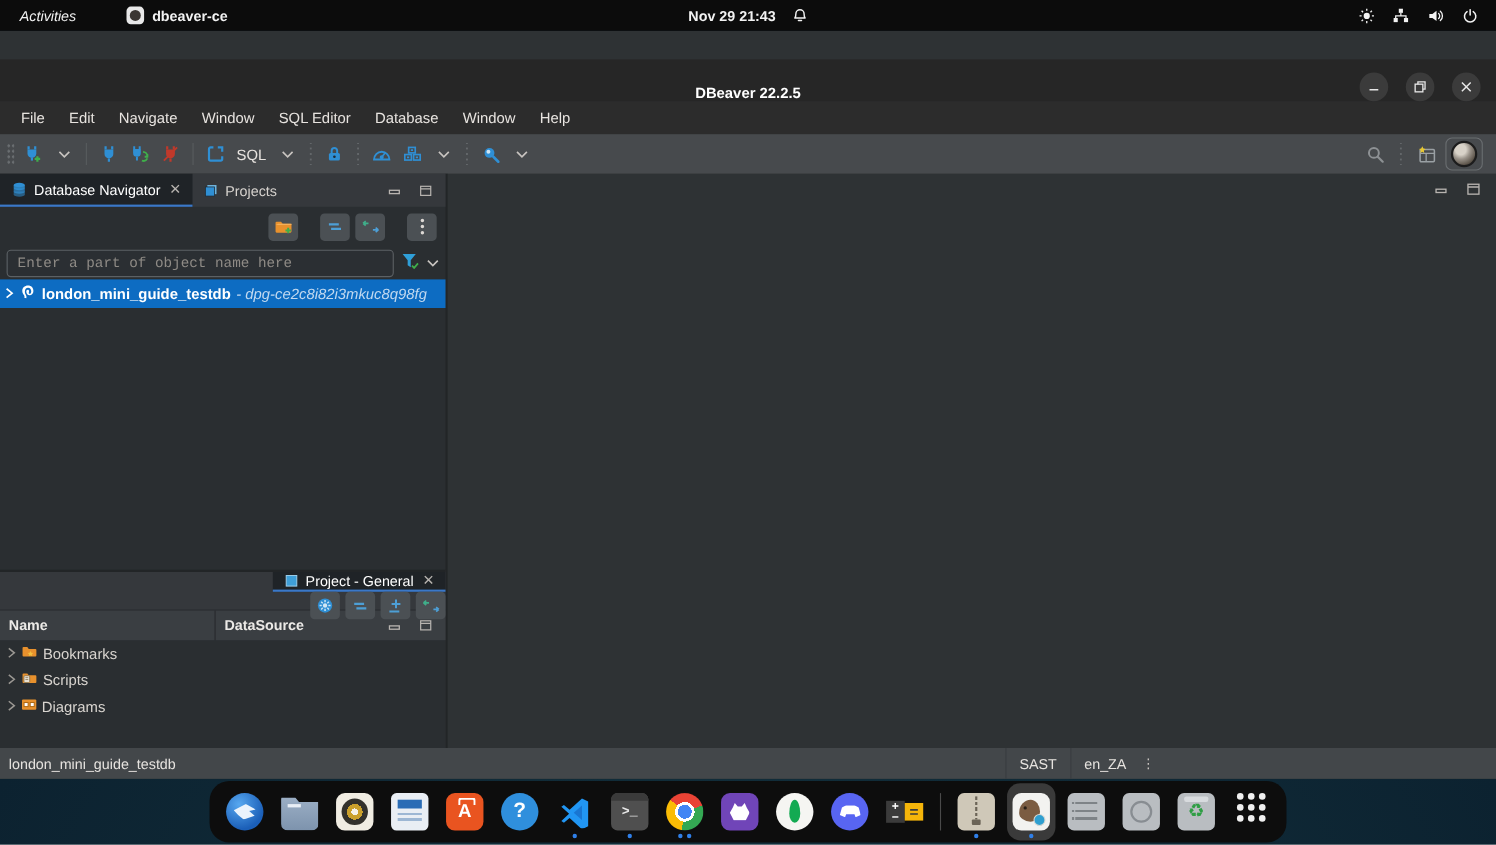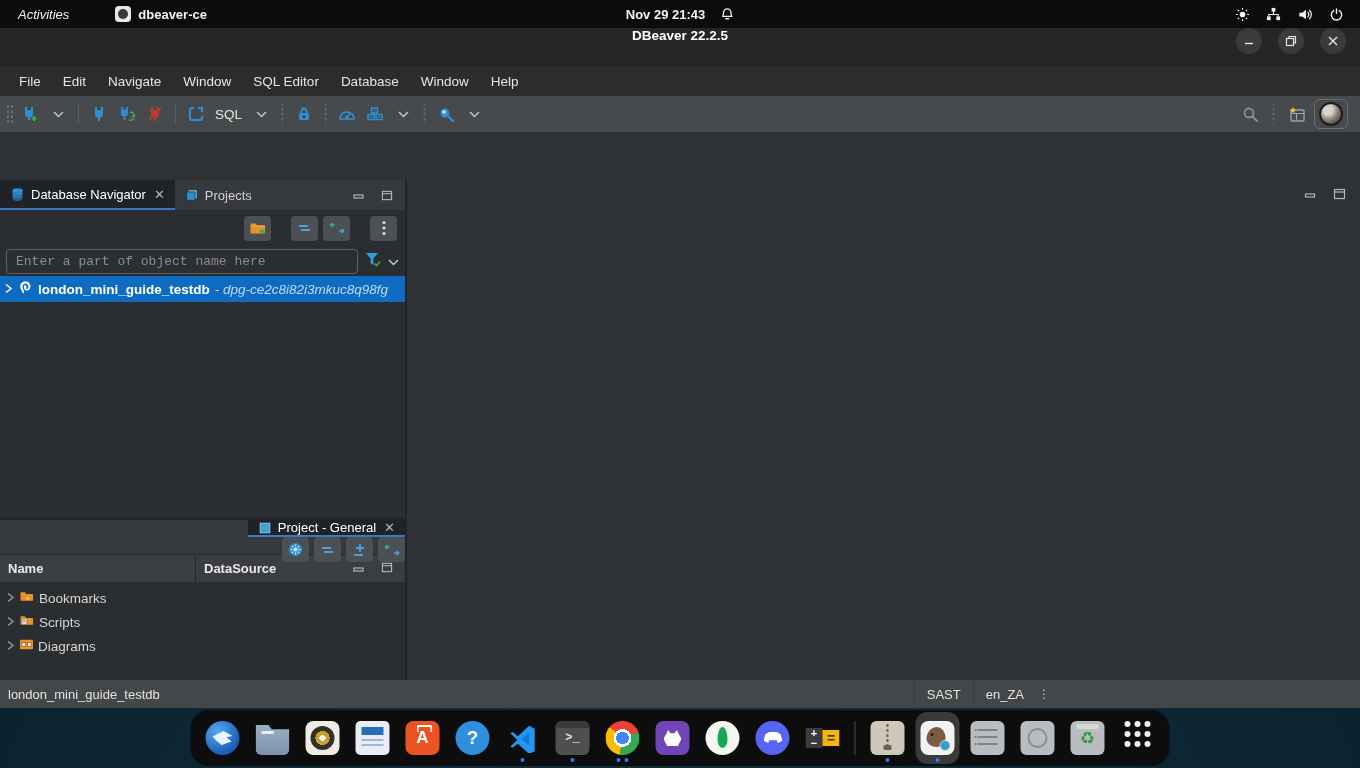--- a/index.html
+++ b/index.html
@@ -17,21 +17,21 @@
   .mini-app-ico::after { content:""; position:absolute; left:3px; top:3px; width:10px; height:10px;
     border-radius:50%; background:#3a3632; }
   .topbar .clock-wrap { position:absolute; left:50%; transform:translateX(-50%); display:flex; align-items:center; gap:14px; font-weight:bold; }
   .topbar .tray { margin-left:auto; display:flex; align-items:center; gap:16px; padding-right:16px; }
   .topbar svg { display:block; }
 
   
   .window { position:absolute; top:28px; left:0; width:1360px; height:680px; background:#2e3234;
     display:flex; flex-direction:column; }
 
-  .titlebar { height:38px; background:#262626; display:flex; align-items:flex-start; position:relative; flex:none; }
+  .titlebar { height:38px; background:#262626; display:flex; align-items:flex-end; position:relative; flex:none;margin-top:26px; }
   .titlebar .title { position:absolute; left:50%; transform:translateX(-50%); color:#ffffff; font-weight:bold; font-size:13.5px; }
   .winbtns { margin-left:auto; display:flex; gap:16px; padding-right:14px; }
   .winbtn { width:26px; height:26px; border-radius:50%; background:#3b3b3b; color:#e6e6e6;
     display:flex; align-items:center; justify-content:center; font-size:13px; cursor:pointer; }
   .winbtn svg { display:block; }
 
   .menubar { height:30px; background:#2c2c2c; display:flex; align-items:center; padding-left:8px; flex:none; }
   .menu-item { color:#e8e4e0; font-size:13.5px; padding:0 11px; height:100%; display:flex; align-items:center; cursor:default; }
 
   
@@ -45,21 +45,21 @@
     background-image: radial-gradient(#64686b 1px, transparent 1.2px); background-size:5px 5px; background-position:center; background-repeat:repeat-y; }
   .tb-label { color:#e8e4e0; font-size:13.5px; padding:0 4px; }
   .chev { display:block; }
   .toolbar-right { margin-left:auto; display:flex; align-items:center; gap:4px; padding-right:8px; }
   .avatar-wrap { width:34px; height:30px; border:1px solid #6a6e71; border-radius:6px;
     display:flex; align-items:center; justify-content:center; }
   .avatar { width:24px; height:24px; border-radius:50%; border:2px solid #1c1c1c;
     background: radial-gradient(circle at 35% 30%, #d8d2c8 0 25%, #9a938a 45%, #5a5248 75%, #3a342c 100%); }
 
   
-  .body { flex:1; display:flex; min-height:0;margin-top:48px; }
+  .body { flex:1; display:flex; min-height:0; }
   .left-col { width:407px; flex:none; display:flex; flex-direction:column; background:#2a2e31; border-right:2px solid #222527; }
   .main-area { flex:1; background:#2e3234; position:relative; }
   .main-minmax { position:absolute; top:8px; right:14px; display:flex; gap:16px; }
 
   .tabstrip { height:30px; background:#35383c; display:flex; align-items:flex-end; flex:none; position:relative; }
   .tab { height:30px; display:flex; align-items:center; gap:6px; padding:0 10px; font-size:13px; color:#d6d2ce; cursor:pointer; }
   .tab.active { background:#1f2327; color:#fff; border-bottom:2px solid #3b78c8; }
   .tab .closex { color:#b8b4b0; font-size:13px; margin-left:2px; }
   .strip-minmax { margin-left:auto; display:flex; gap:16px; padding:0 12px; align-items:center; height:100%; }
   .mm { cursor:pointer; display:flex; align-items:center; }
@@ -80,21 +80,21 @@
   .tree-row .node-desc { font-style:italic; color:#c2d9f0; white-space:nowrap; overflow:hidden; }
 
   
   .projects-panel { flex:none; height:162px; display:flex; flex-direction:column; border-top:2px solid #222527; background:#2a2e31; }
   .projects-panel .tabstrip { height:34px;flex-direction:column; }
   .inline-tools { display:flex; gap:5px; align-items:center; margin-left:60px; }
   .grid-header { height:28px; background:#3a3e42; display:flex; align-items:center; flex:none;
     font-size:13px; font-weight:bold; color:#eceae7; border-top:1px solid #26292c; }
   .grid-header .col-name { width:196px; padding-left:8px; border-right:1px solid #26292c; height:100%; display:flex; align-items:center; }
   .grid-header .col-ds { padding-left:8px; }
-  .prow { height:24px; display:flex; align-items:flex-end; gap:4px; padding-left:6px; font-size:13.5px; color:#d8d4cf; cursor:pointer; }
+  .prow { height:24px; display:flex; align-items:center; gap:4px; padding-left:6px; font-size:13.5px; color:#d8d4cf; cursor:pointer; }
 
   
   .statusbar { height:28px; background:#43474a; display:flex; align-items:center; font-size:13px; color:#e6e3df; flex:none; }
   .statusbar .sb-left { padding-left:8px; }
   .sb-right { margin-left:auto; display:flex; align-items:center; height:100%; margin-right:310px; }
   .sb-cell { padding:0 12px; height:100%; display:flex; align-items:center; border-left:1px solid #393d40; }
   .sb-kebab { color:#c9c5c1; font-size:12px; padding-left:2px; letter-spacing:0; }
 
   
   .dock { position:absolute; bottom:2px; left:50%; transform:translateX(-50%); height:56px;

